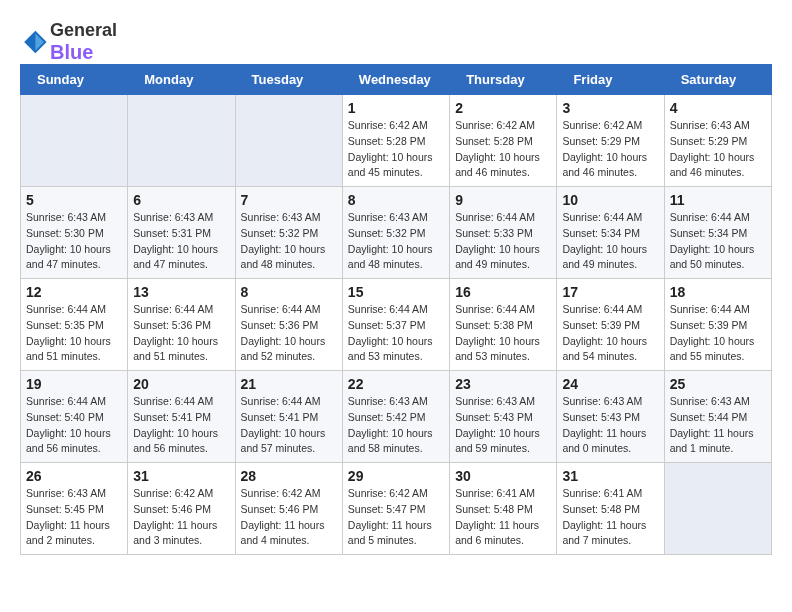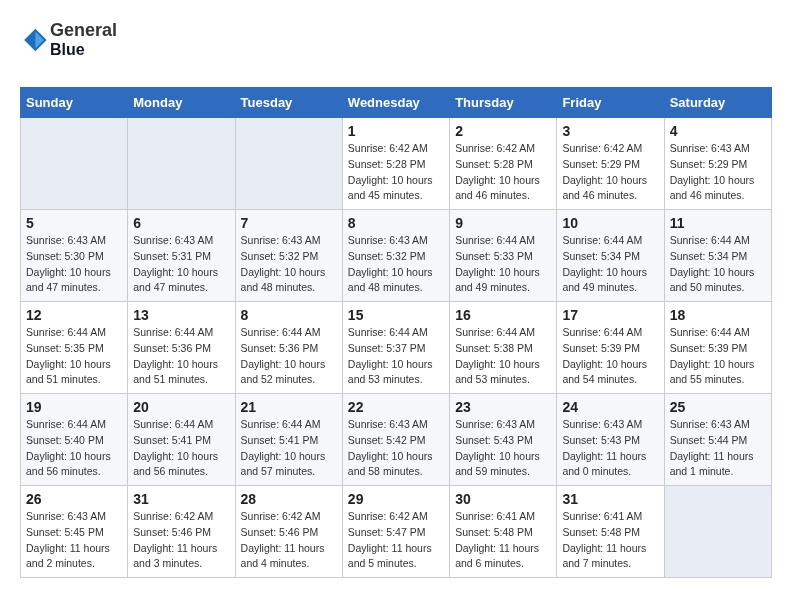--- a/index.html
+++ b/index.html
@@ -7,35 +7,35 @@
       font-family: Arial, sans-serif;
       background: #fff;
       width: 792px;
       min-height: 612px;
       padding: 20px;
     }
     .header {
       display: flex;
       justify-content: space-between;
       align-items: center;
-      margin-bottom: 28px;
+      margin-bottom: 0;
     }
     .logo {
       display: flex;
       align-items: center;
     }
     .logo-text-general {
       font-size: 18px;
       font-weight: bold;
       color: #333;
     }
     .logo-text-blue {
-      font-size: 16px;
-      font-weight: bold;
-      color: #0f172a;
+      font-size: 20px;
+      font-weight: bold;
+      color: #8b5cf6;
     }
     .logo-icon {
       width: 28px;
       height: 28px;
       margin-right: 2px;
     }
     .title-block {
       text-align: right;
     }
     .month-title {
@@ -52,21 +52,21 @@
     table {
       width: 100%;
       border-collapse: collapse;
       table-layout: fixed;
     }
     thead tr th {
       background-color: #2f6bbf;
       color: #fff;
       font-size: 13px;
       font-weight: bold;
-      padding: 7px 5px;
+      padding: 7px 16px;
       text-align: left;
       border: 1px solid #2f6bbf;
     }
     tbody tr td {
       border: 1px solid #ccc;
       vertical-align: top;
       padding: 5px 5px 5px 5px;
       font-size: 11px;
       color: #333;
       height: 88px;

